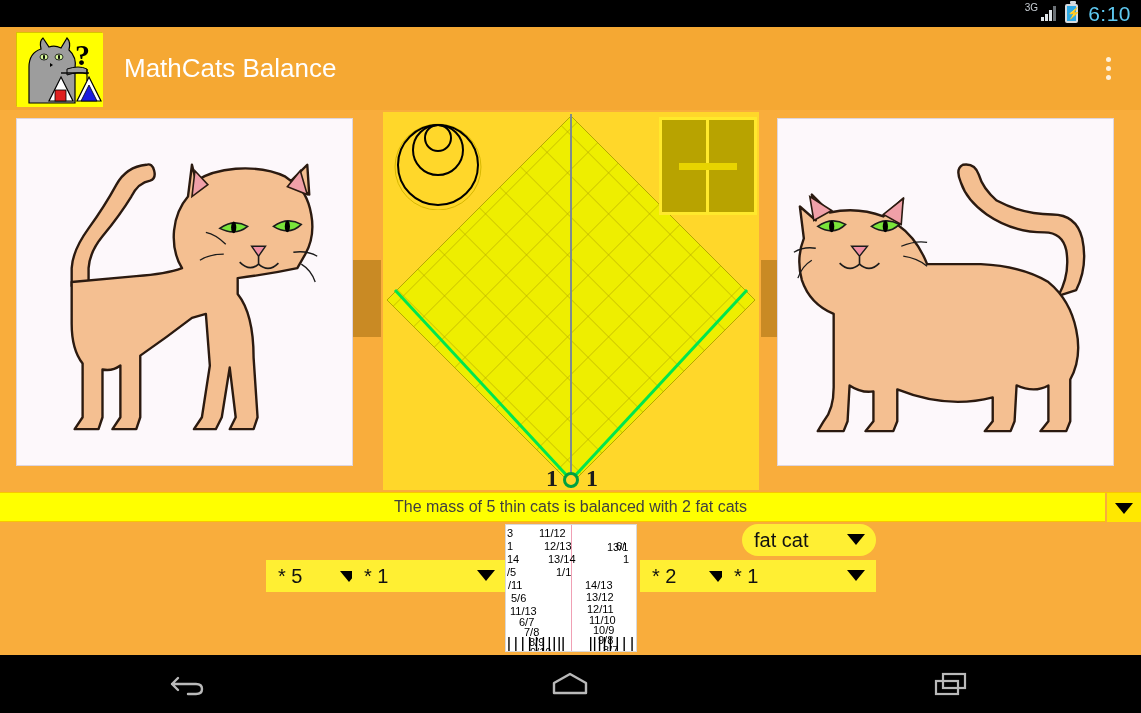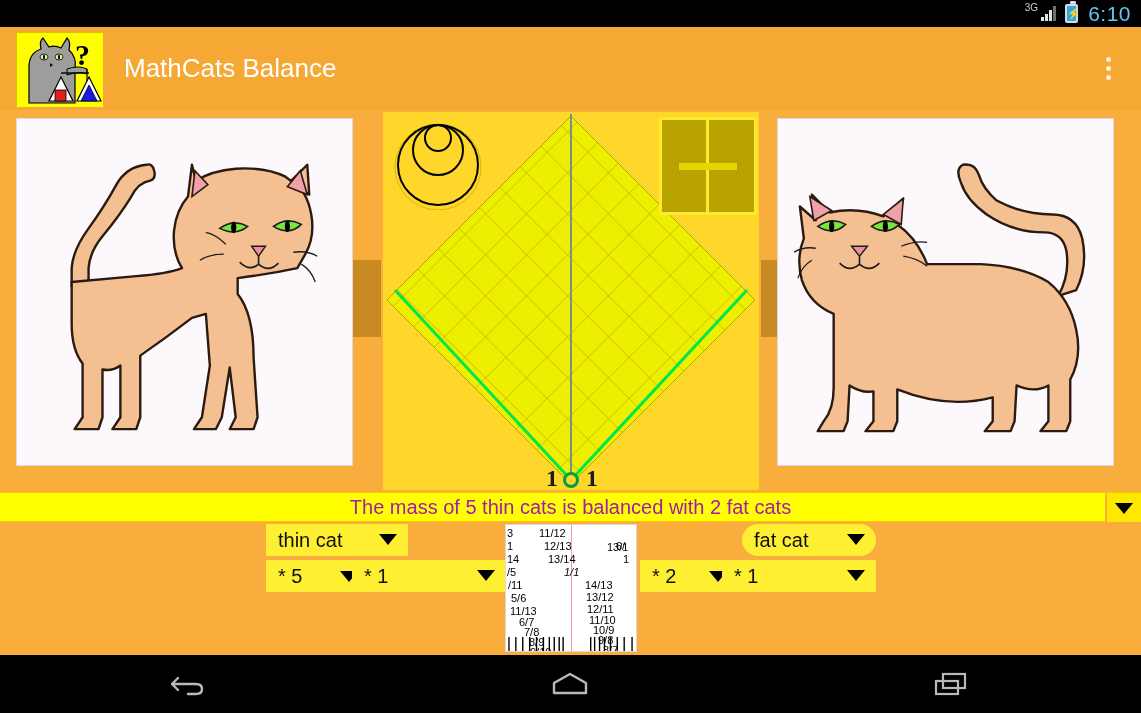--- a/index.html
+++ b/index.html
@@ -75,21 +75,21 @@
   .ratio-icon .hline { position:absolute; left:18%; top:47%; width:64%; height:7px; background:#e8d400; }
   .tick-1 { position:absolute; font-size:24px; font-weight:600; color:#1b1b1b;
             font-family:"Liberation Serif", serif; }
 
   
   .msgbar {
     position:absolute; left:0; top:492px; width:1141px; height:30px;
     background:#ffff00; display:flex; align-items:center; justify-content:center;
     border-top:1px solid #f9c700; border-bottom:1px solid #f9c700;
   }
-  .msgbar .txt { font-size:20px; color:#a21caf; }
+  .msgbar .txt { font-size:16px; color:#404040; }
   .msgbar .caret { position:absolute; right:0px; top:0; width:36px; height:30px;
                    background:#ffe800; display:flex; align-items:center; justify-content:center;
                    border-left:2px solid #f9ad3c; }
 
   
   .controls {
     position:absolute; left:0; top:522px; width:1141px; height:133px;
     background:#f9ad3c;
   }
   .spinner {
@@ -286,26 +286,20 @@
 
   <div class="msgbar">
     <span class="txt">The mass of 5 thin cats is balanced with 2 fat cats</span>
     <span class="caret">
       <span class="caret-dn"></span>
     </span>
   </div>
 
   <div class="controls">
 
-    <div class="spinner" style="left:266px; top:2px; width:142px;">
-      <span class="lbl">thin cat</span>
-      <span class="arrow">
-        <span class="caret-dn" style="display:inline-block"></span>
-      </span>
-    </div>
 
     <div class="spinner" style="left:266px; top:38px; width:78px;">
       <span class="lbl">* 5</span>
     </div>
     <div class="spinner" style="left:330px; top:38px; width:38px; justify-content:center;">
       <span class="caret-dn" style="margin:0 auto"></span>
     </div>
     <div class="spinner" style="left:352px; top:38px; width:154px;">
       <span class="lbl">* 1</span>
       <span class="arrow">
@@ -346,21 +340,21 @@
     <div class="lbl" style="left:4px;  top:80px;">11/13</div>
     <div class="lbl" style="left:13px; top:91px;">6/7</div>
     <div class="lbl" style="left:18px; top:101px;text-align:center;">7/8</div>
     <div class="lbl" style="left:23px; top:111px;">8/9</div>
     <div class="lbl" style="left:24px; top:121px;">9/10</div>
 
     <div class="lbl" style="left:33px; top:2px;">11/12</div>
     <div class="lbl" style="left:38px; top:15px;">12/13</div>
     <div class="lbl" style="left:42px; top:28px;">13/14</div>
 
-    <div class="lbl" style="left:58px; top:41px;font-style:italic;">1/1</div>
+    <div class="lbl" style="left:50px; top:41px;">1/1</div>
 
     <div class="lbl" style="left:101px; top:16px;">13/1</div>
     <div class="lbl" style="left:110px; top:15px;">6/</div>
     <div class="lbl" style="left:117px; top:28px;">1</div>
 
     <div class="lbl" style="left:79px; top:54px;">14/13</div>
     <div class="lbl" style="left:80px; top:66px;">13/12</div>
     <div class="lbl" style="left:81px; top:78px;">12/11</div>
     <div class="lbl" style="left:83px; top:89px;">11/10</div>
     <div class="lbl" style="left:87px; top:99px;">10/9</div>

